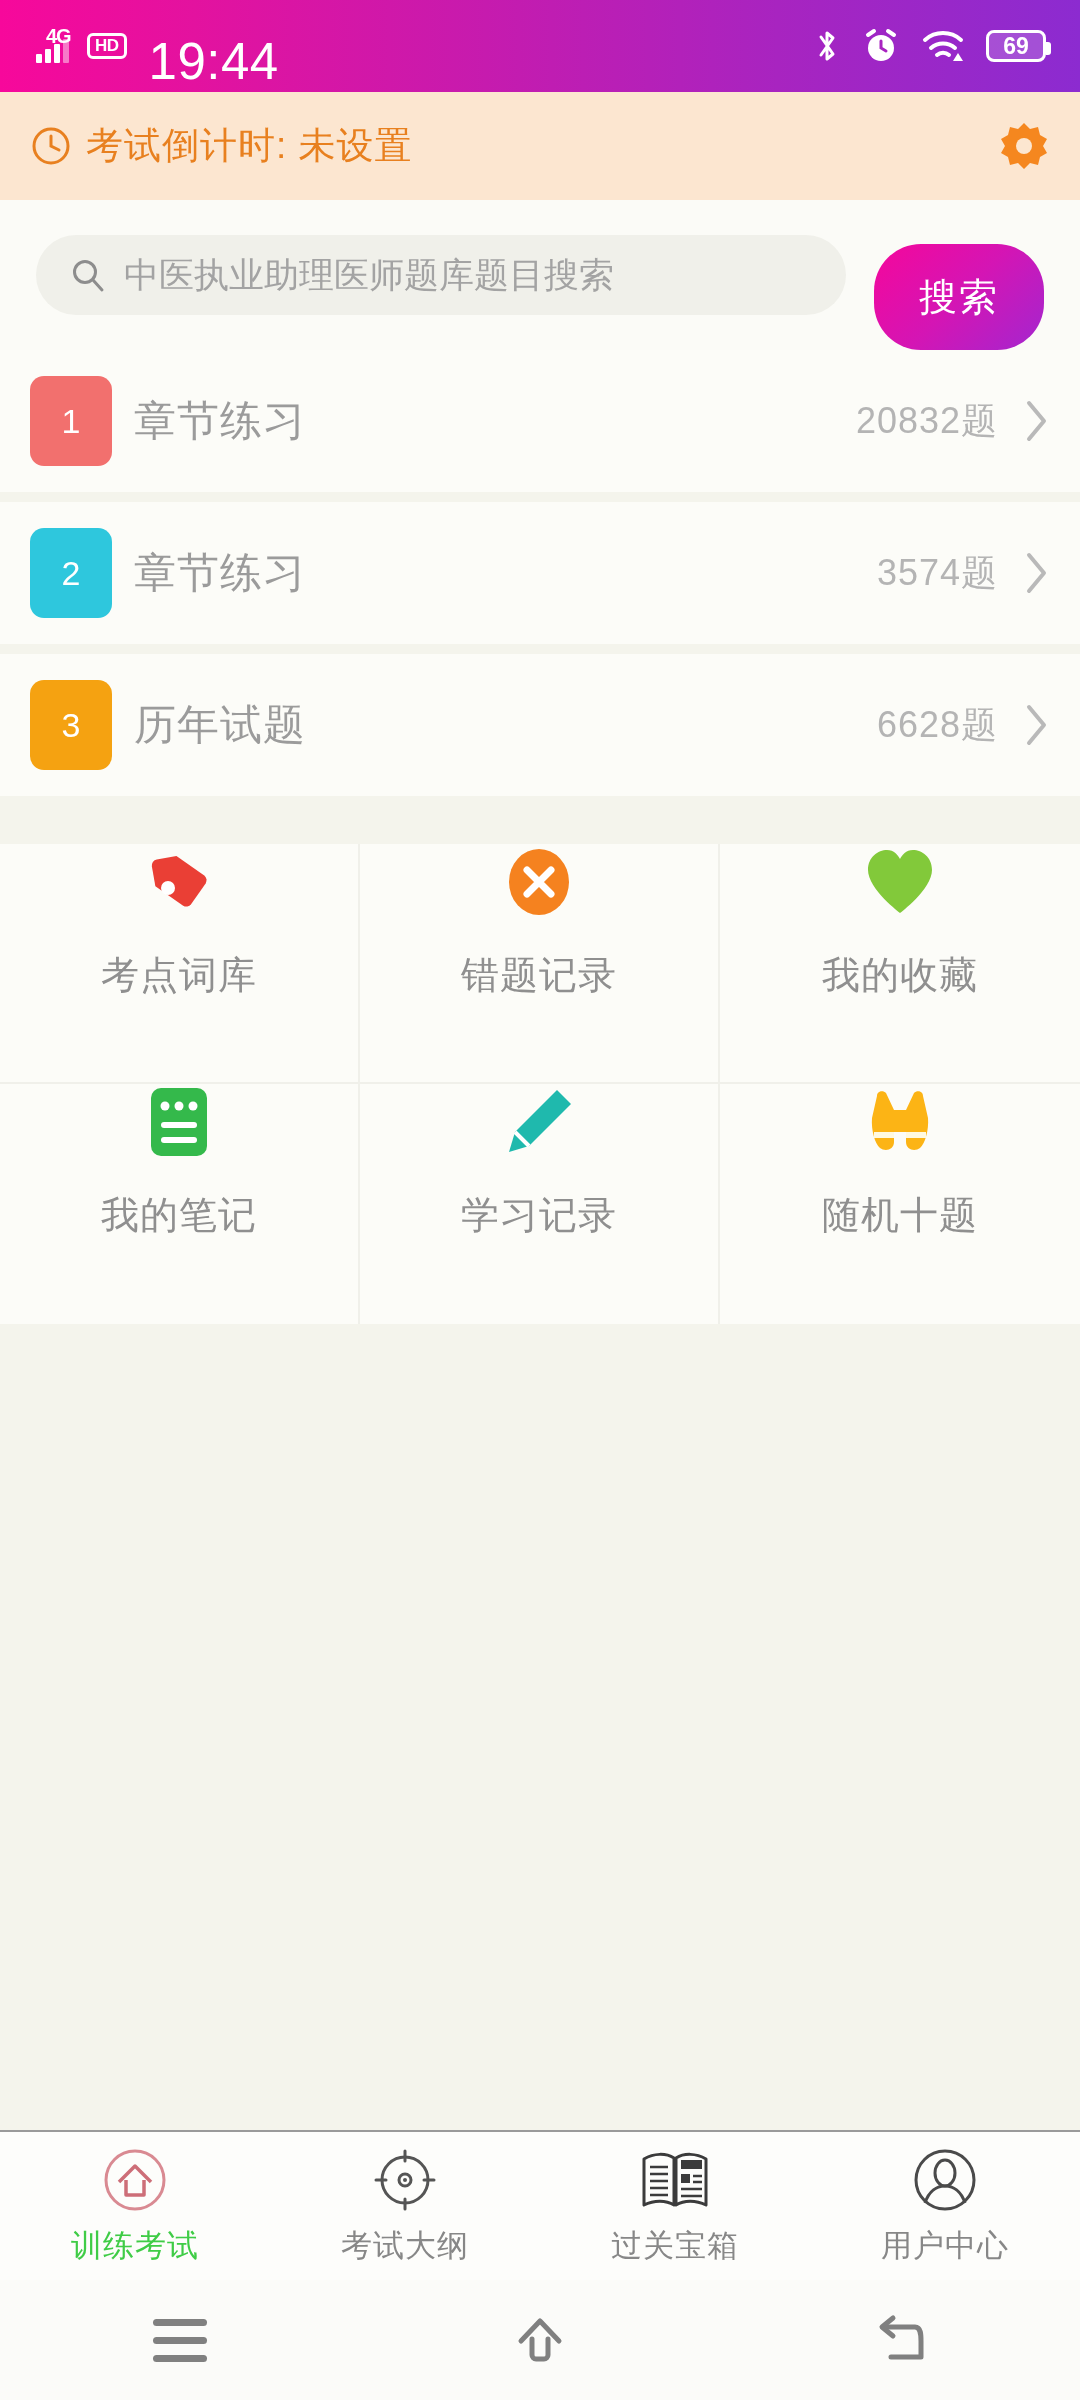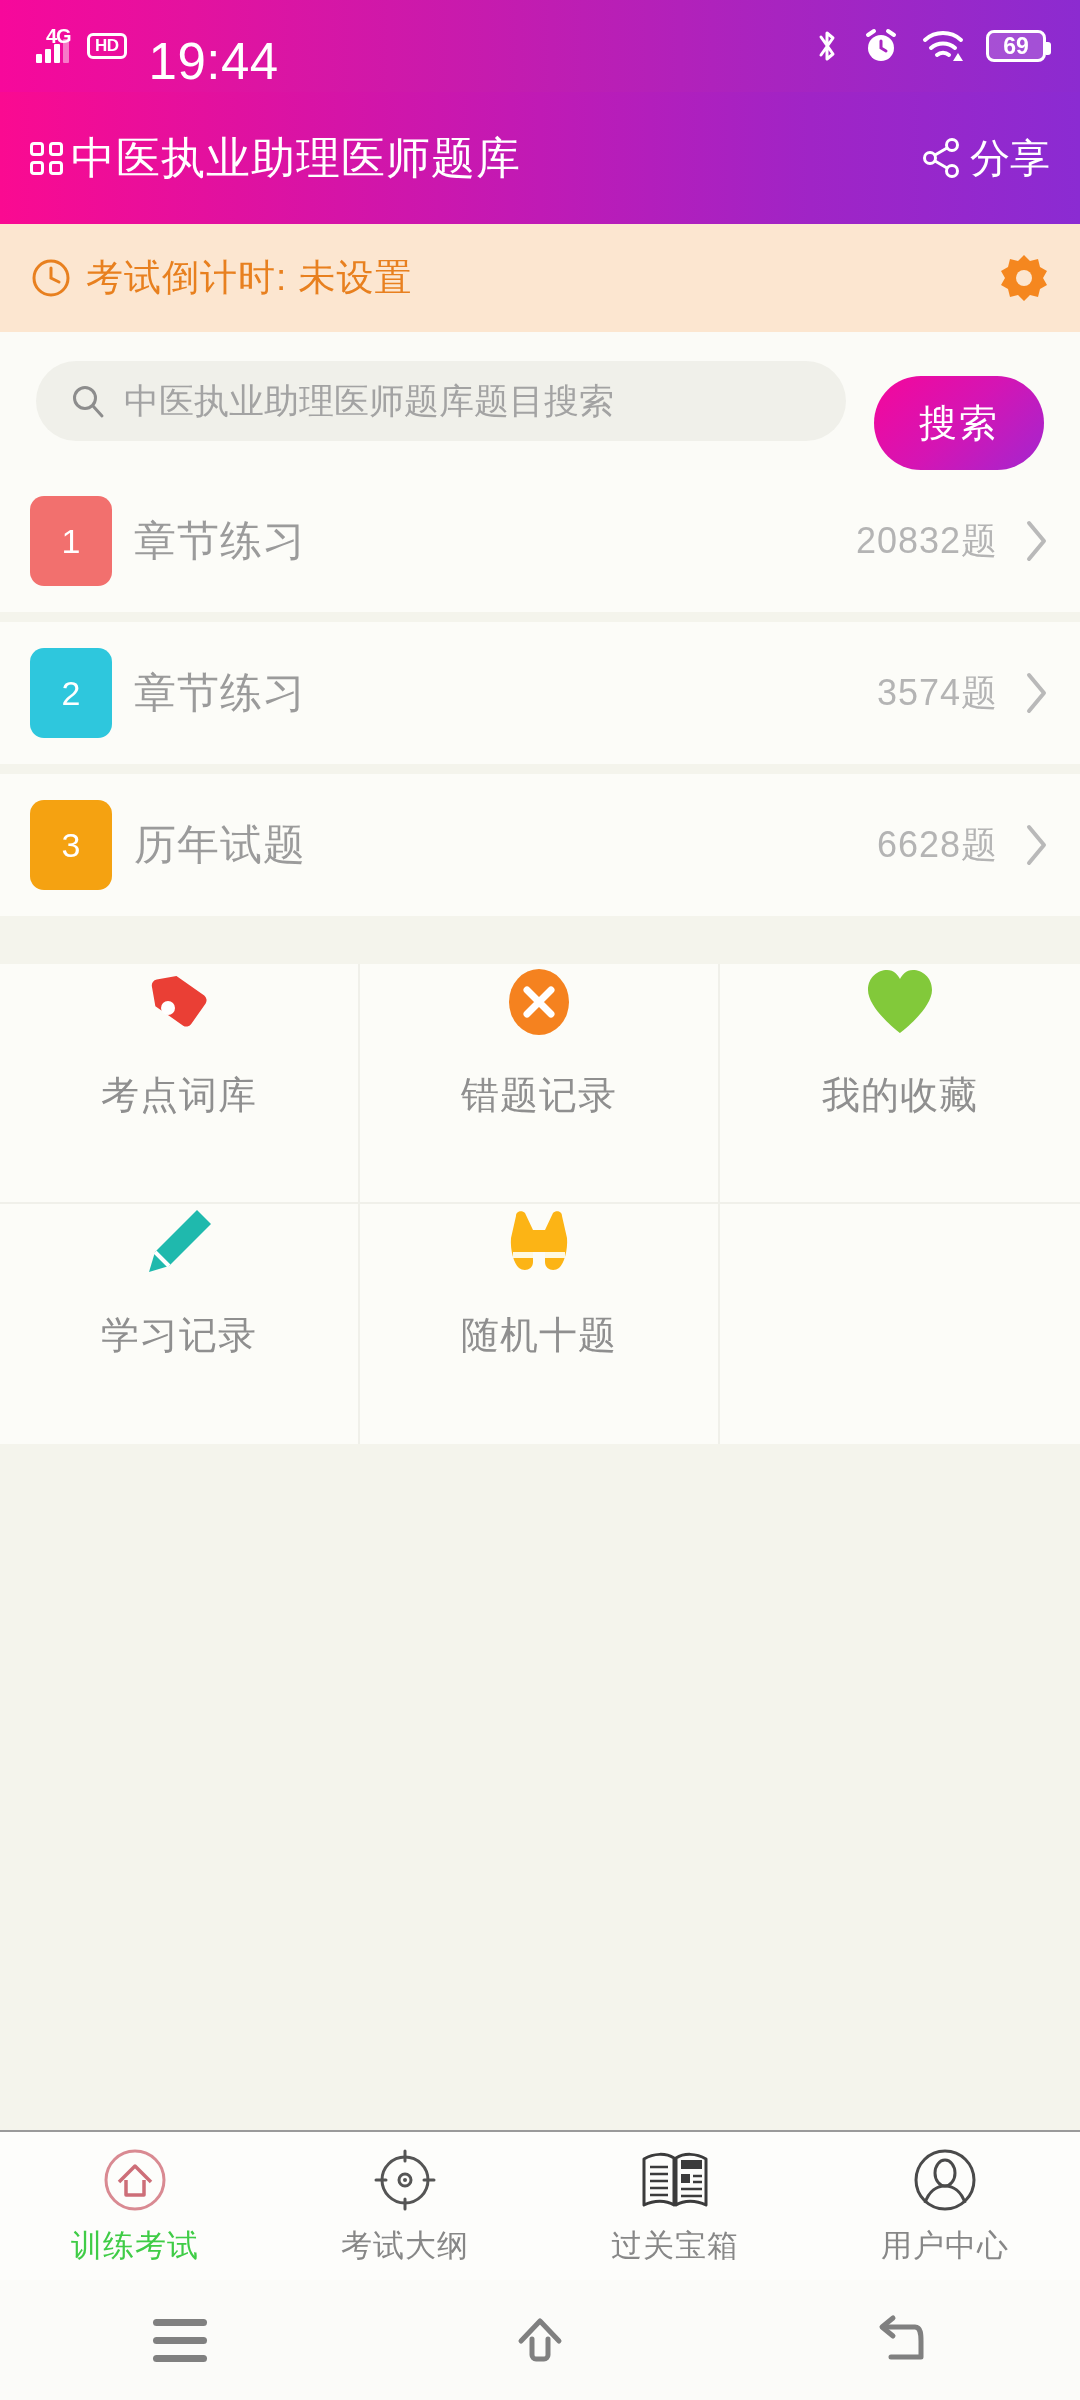--- a/index.html
+++ b/index.html
@@ -61,21 +61,21 @@
   .cd-text{ font-size:37px; color:#e8801f; margin-left:14px; letter-spacing:1px; }
 
   
   .searchwrap{ flex:0 0 132px; background:#fbfbf7; display:flex; align-items:center; padding:0 36px; gap:28px; }
   .searchbox{
     flex:1; height:80px; background:#f0f0ea; border-radius:40px;
     display:flex; align-items:center; padding:0 34px; gap:18px;
   }
   .search-ph{ font-size:35px; color:#a3a3a3; }
   .search-btn{
-    width:170px; height:94px; border-radius:47px; border:none; color:#fff; font-size:38px;
+    width:170px; height:106px; border-radius:47px; border:none; color:#fff; font-size:38px;
     background:linear-gradient(135deg,#f5079b 0%,#d415b4 50%,#a326cf 100%);
     font-family:inherit; cursor:pointer; letter-spacing:2px;margin-top:44px;
   }
 
   
   .rows{ background:#f4f4ec; }
   .row{
     height:142px; background:#fcfcf8; display:flex; align-items:center; padding:0 30px;
     margin-bottom:10px;
   }
@@ -153,38 +153,20 @@
         <path d="M9 19 A18 18 0 0 1 33 19" fill="none" stroke="#fff" stroke-width="4" stroke-linecap="round"></path>
         <path d="M15 26 A9 9 0 0 1 27 26" fill="none" stroke="#fff" stroke-width="4" stroke-linecap="round"></path>
         <path d="M36 24 L41 32 L31 32 Z" fill="#fff"></path>
       </svg>
       <div class="batt">
         <span>69</span>
       </div>
     </div>
   </div>
 
-  <div class="appbar">
-    <span class="logo-grid">
-      <span></span>
-        <span></span>
-        <span></span>
-        <span></span>
-    </span>
-    <span class="app-title">中医执业助理医师题库</span>
-    <div class="share">
-      <svg width="40" height="42" viewBox="0 0 40 42">
-        <circle cx="30" cy="8" r="5.5" fill="none" stroke="#fff" stroke-width="3"></circle>
-        <circle cx="8" cy="21" r="5.5" fill="none" stroke="#fff" stroke-width="3"></circle>
-        <circle cx="30" cy="34" r="5.5" fill="none" stroke="#fff" stroke-width="3"></circle>
-        <path d="M25 11 L13 18 M13 24 L25 31" stroke="#fff" stroke-width="3" stroke-linecap="round"></path>
-      </svg>
-      <span class="share-label">分享</span>
-    </div>
-  </div>
 
   <div class="countdown">
     <svg width="42" height="42" viewBox="0 0 42 42">
       <circle cx="21" cy="21" r="17" fill="none" stroke="#e8801f" stroke-width="3"></circle>
       <path d="M21 11 L21 21 L29 25" fill="none" stroke="#e8801f" stroke-width="3" stroke-linecap="round"></path>
     </svg>
     <span class="cd-text">考试倒计时: 未设置</span>
     <svg style="margin-left:auto" width="52" height="52" viewBox="0 0 52 52">
       <path d="M26 3 L32 9 L40 7 L42 15 L49 19 L45 26 L49 33 L42 37 L40 45 L32 43 L26 49 L20 43 L12 45 L10 37 L3 33 L7 26 L3 19 L10 15 L12 7 L20 9 Z" fill="#f5871f"></path>
       <circle cx="26" cy="26" r="8" fill="#fce6d0"></circle>
@@ -257,20 +239,33 @@
 
       <div class="cell">
         <span class="cell-icon">
           <svg width="74" height="70" viewBox="0 0 74 70">
             <path d="M37 66 C37 66 5 42 5 23 C5 10 15 3 24 3 C31 3 35 8 37 12 C39 8 43 3 50 3 C59 3 69 10 69 23 C69 42 37 66 37 66 Z" fill="#82c93a"></path>
           </svg>
         </span>
         <span class="cell-label">我的收藏</span>
       </div>
 
+      <div class="cell">
+        <span class="cell-icon">
+          <svg width="68" height="76" viewBox="0 0 68 76">
+            <rect x="6" y="4" width="56" height="68" rx="10" fill="#34b94b"></rect>
+            <circle cx="20" cy="22" r="4.5" fill="#fff"></circle>
+            <circle cx="34" cy="22" r="4.5" fill="#fff"></circle>
+            <circle cx="48" cy="22" r="4.5" fill="#fff"></circle>
+            <rect x="16" y="38" width="36" height="6" rx="3" fill="#fff"></rect>
+            <rect x="16" y="53" width="36" height="6" rx="3" fill="#fff"></rect>
+          </svg>
+        </span>
+        <span class="cell-label">我的笔记</span>
+      </div>
 
       <div class="cell">
         <span class="cell-icon">
           <svg width="76" height="76" viewBox="0 0 76 76">
             <path d="M56 6 L70 20 L28 62 L8 68 L14 48 Z" fill="#1fb9ad"></path>
             <path d="M14 48 L28 62" stroke="#fff" stroke-width="4"></path>
           </svg>
         </span>
         <span class="cell-label">学习记录</span>
       </div>

